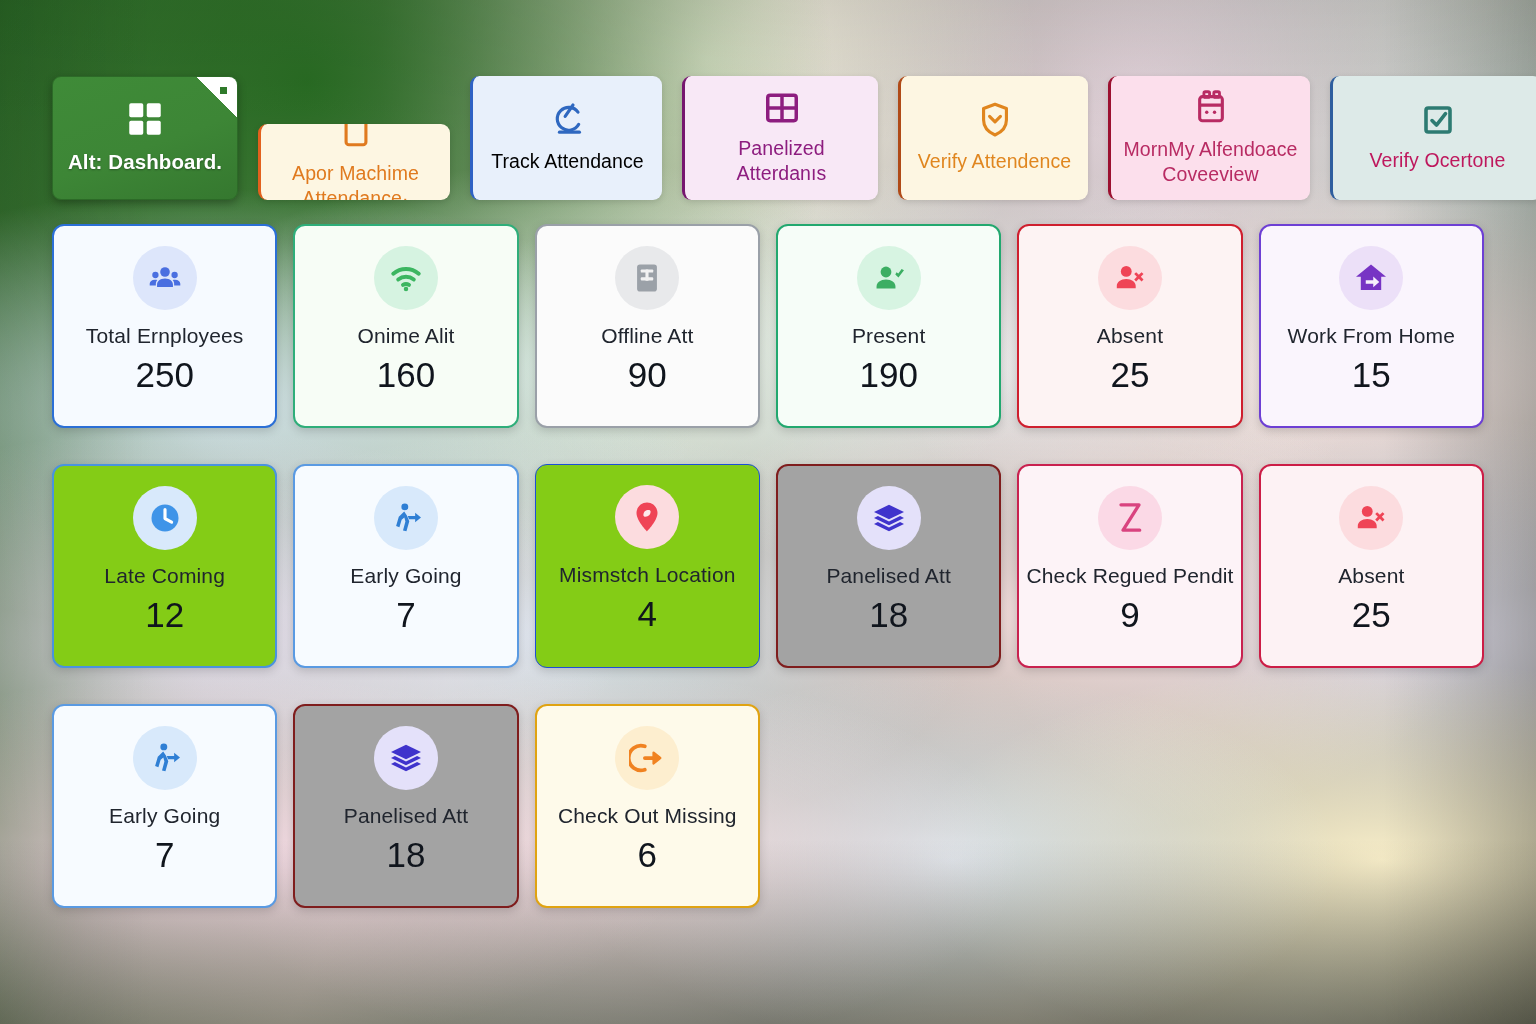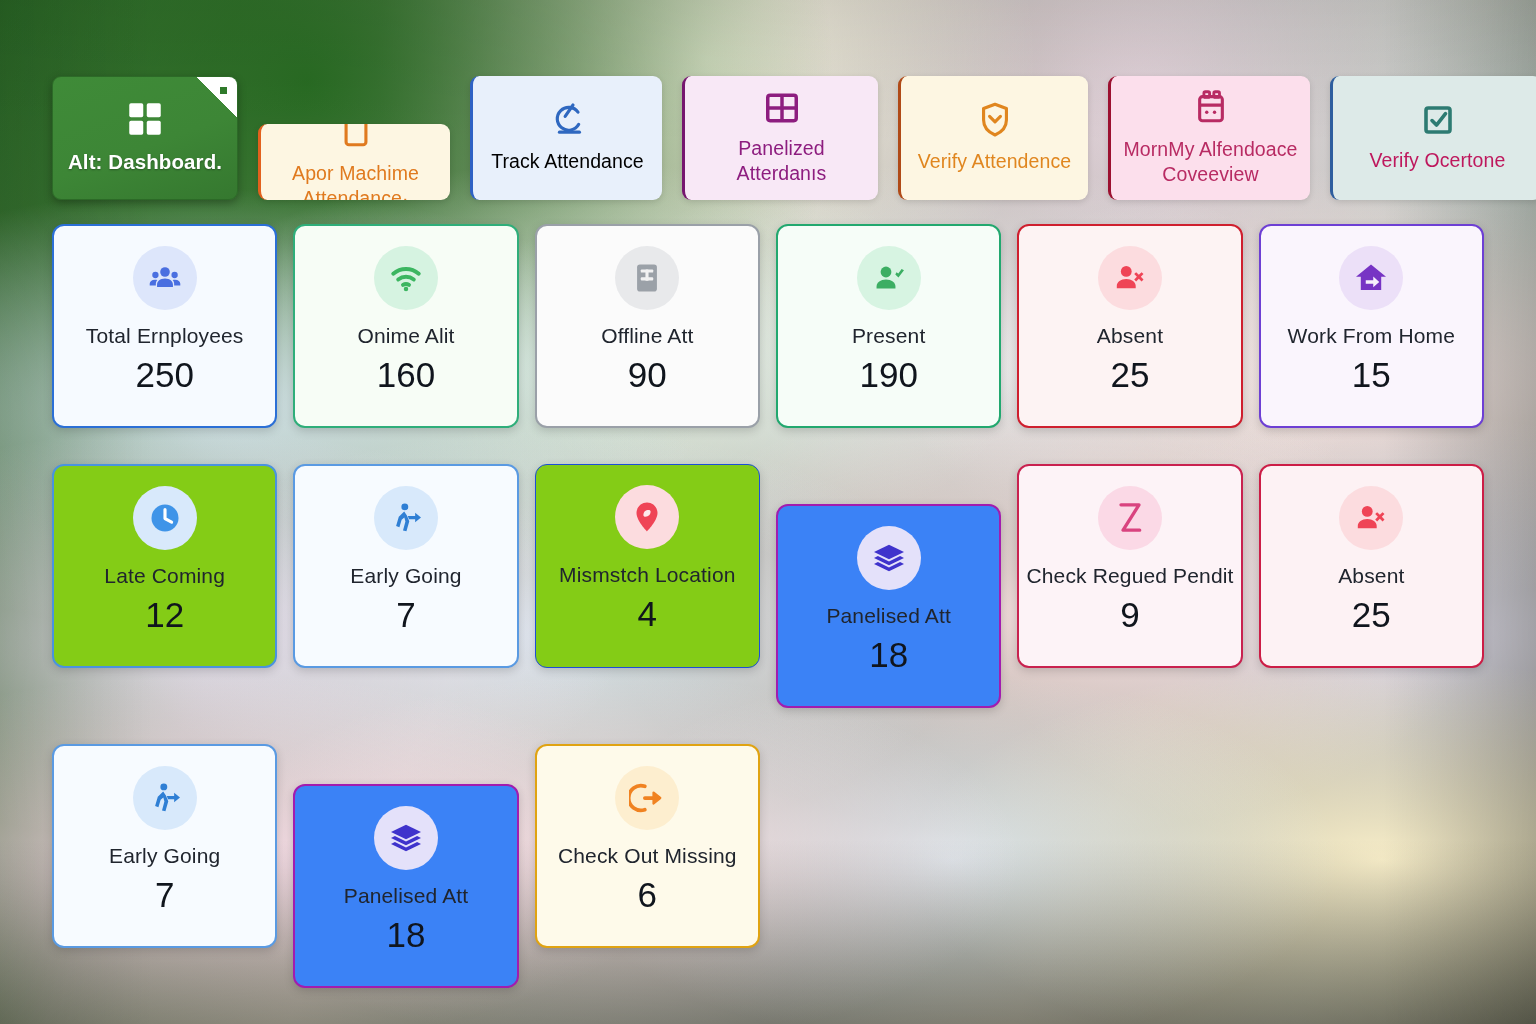--- a/index.html
+++ b/index.html
@@ -193,21 +193,21 @@
   
   .c-blue   { background:#f6faff; border:2px solid #2b6fd6; }
   .c-green  { background:#f7fdf6; border:2px solid #2fae7a; }
   .c-grey   { background:#fbfbfb; border:2px solid #9aa0a8; }
   .c-green2 { background:#f6fdf8; border:2px solid #22a86f; }
   .c-red    { background:#fdf3f3; border:2px solid #cf1f2e; }
   .c-purple { background:#faf5fd; border:2px solid #6d3fd4; }
   .c-blue2  { background:#84cc16; border:2px solid #4a93df; }
   .c-blue3  { background:#f7fbff; border:2px solid #5a9ae2; }
   .c-red2   { background:#84cc16; border:1px solid #1d4ed8; }
-  .c-indigo { background:#3b82f6; border:2px solid #a21caf;margin-top:40px; }
+  .c-indigo { background:#a3a3a3; border:2px solid #7f1d1d; }
   .c-pink   { background:#fdf3f7; border:2px solid #c9214f; }
   .c-pink2  { background:#fdf2f4; border:2px solid #cc1d46; }
   .c-amber  { background:#fefaea; border:2px solid #e0a312; }
 
   .b-blue   { background:#dde6fb; }
   .b-green  { background:#d6f3e1; }
   .b-grey   { background:#e8e9eb; }
   .b-green2 { background:#d7f4e2; }
   .b-red    { background:#fcdcdf; }
   .b-purple { background:#ece0f8; }

